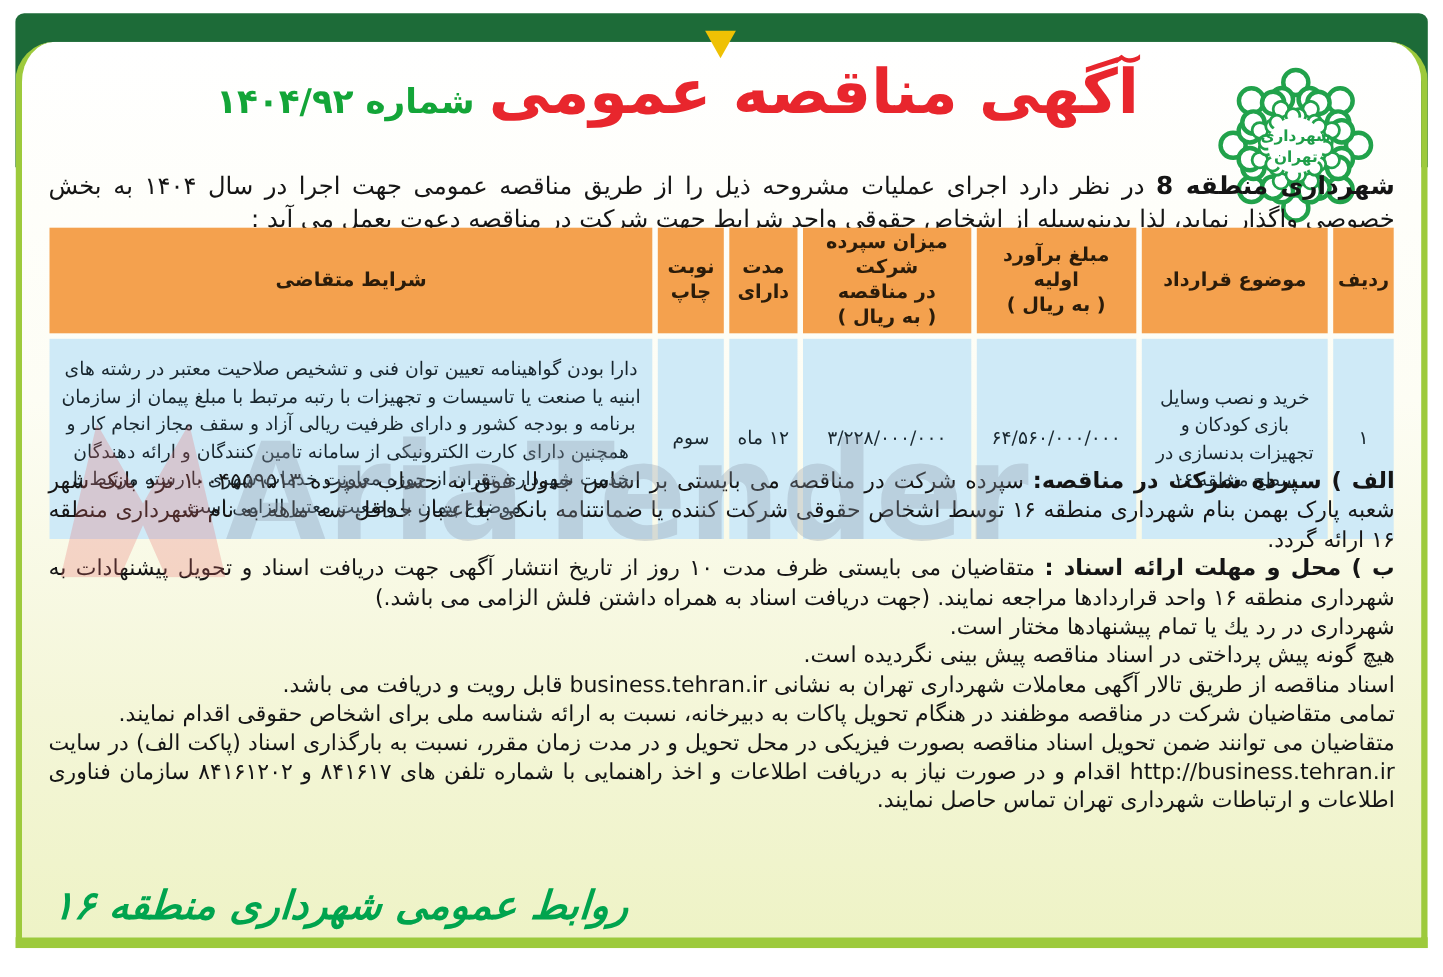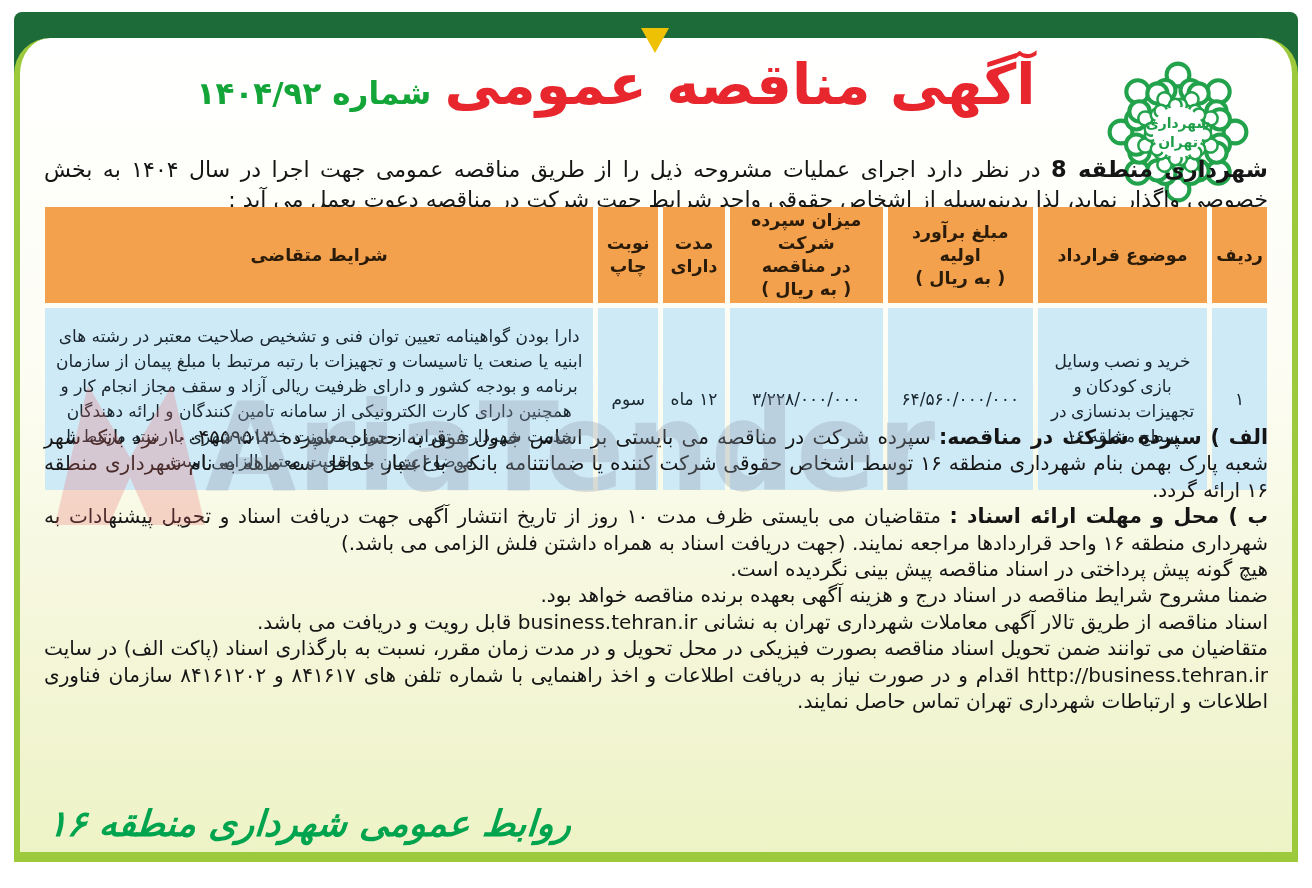--- a/index.html
+++ b/index.html
@@ -161,23 +161,24 @@
         <td>۱۲ ماه</td>
         <td>سوم</td>
         <td class="req">دارا بودن گواهینامه تعیین توان فنی و تشخیص صلاحیت معتبر در رشته های ابنیه یا صنعت یا تاسیسات و تجهیزات با رتبه مرتبط با مبلغ پیمان از سازمان برنامه و بودجه کشور و دارای ظرفیت ریالی آزاد و سقف مجاز انجام کار و همچنین دارای کارت الکترونیکی از سامانه تامین کنندگان و ارائه دهندگان خدمت شهرداری تهران از حوزه معاونت خدمات شهری با رسته مرتبط با موضوع پیمان با وضعیت معتبر الزامی است.</td>
       </tr>
     </tbody>
       </table>
 
     <div class="notes">
       <p><b>الف ) سپرده شرکت در مناقصه:</b><span> سپرده شرکت در مناقصه می بایستی بر اساس جدول فوق به حساب سپرده ۱۰۰۴۵۵۹۵۱۳ نزد بانک شهر شعبه پارک بهمن بنام شهرداری منطقه ۱۶ توسط اشخاص حقوقی شرکت کننده یا ضمانتنامه بانکی با اعتبار حداقل سه ماهه به نام شهرداری منطقه ۱۶ ارائه گردد.</span></p>
       <p><b>ب ) محل و مهلت ارائه اسناد :</b><span> متقاضیان می بایستی ظرف مدت ۱۰ روز از تاریخ انتشار آگهی جهت دریافت اسناد و تحویل پیشنهادات به شهرداری منطقه ۱۶ واحد قراردادها مراجعه نمایند. (جهت دریافت اسناد به همراه داشتن فلش الزامی می باشد.)</span></p>
+      <p><span>شهرداری در رد یك یا تمام پیشنهادها مختار است.</span></p>
       <p><span>هیچ گونه پیش پرداختی در اسناد مناقصه پیش بینی نگردیده است.</span></p>
-      <p><span>ضمنا مشروح شرایط مناقصه در اسناد درج و هزینه آگهی بعهده برنده مناقصه خواهد بود.</span></p>
       <p><span>اسناد مناقصه از طریق تالار آگهی معاملات شهرداری تهران به نشانی business.tehran.ir قابل رویت و دریافت می باشد.</span></p>
+      <p><span>تمامی متقاضیان شرکت در مناقصه موظفند در هنگام تحویل پاکات به دبیرخانه، نسبت به ارائه شناسه ملی برای اشخاص حقوقی اقدام نمایند.</span></p>
       <p><span>متقاضیان می توانند ضمن تحویل اسناد مناقصه بصورت فیزیکی در محل تحویل و در مدت زمان مقرر، نسبت به بارگذاری اسناد (پاکت الف) در سایت http://business.tehran.ir اقدام و در صورت نیاز به دریافت اطلاعات و اخذ راهنمایی با شماره تلفن های ۸۴۱۶۱۷ و ۸۴۱۶۱۲۰۲ سازمان فناوری اطلاعات و ارتباطات شهرداری تهران تماس حاصل نمایند.</span></p>
     </div>
 
     <div class="signature">روابط عمومی شهرداری منطقه ۱۶</div>
 
   </div>
 
   <div class="marker"></div>
 
   <div class="wm-mark"></div>

